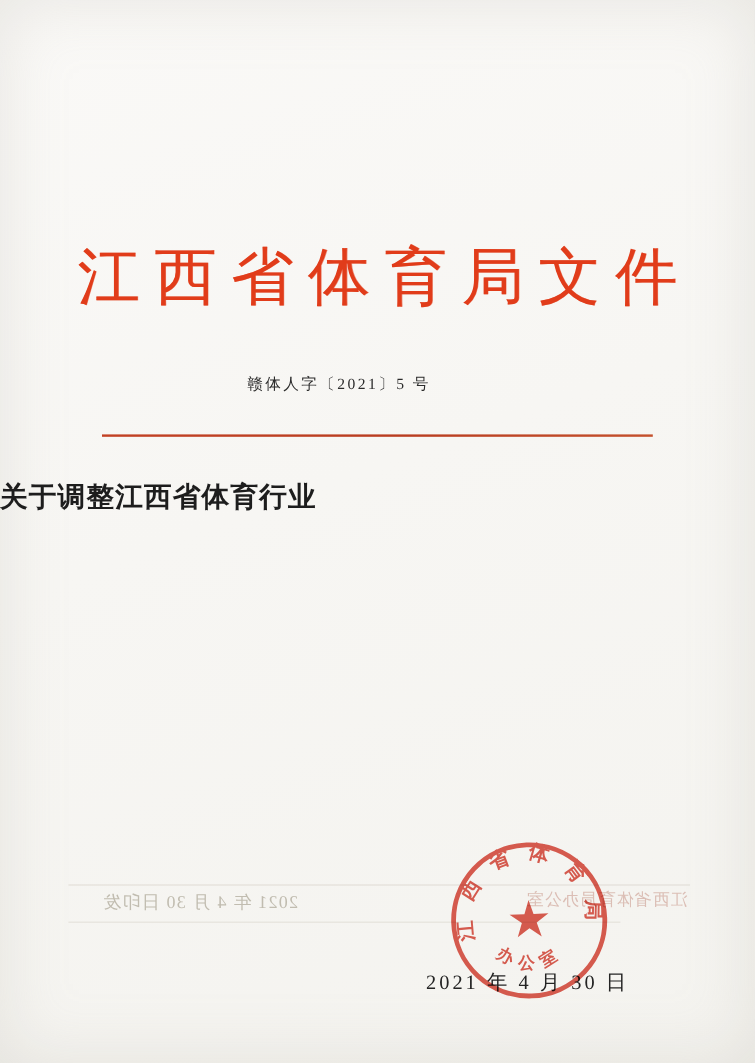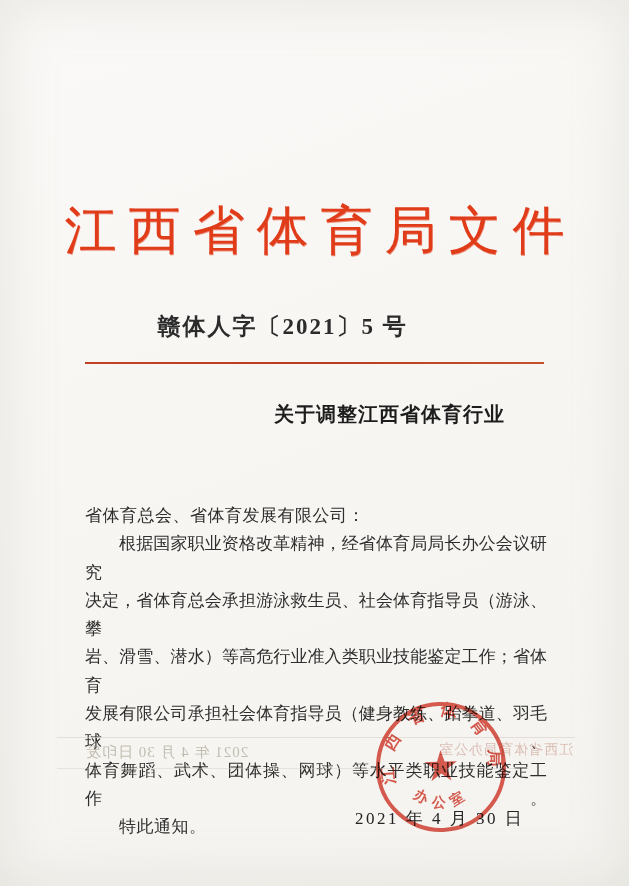--- a/index.html
+++ b/index.html
@@ -19,31 +19,31 @@
     text-align:center;
     font-size:52px;font-weight:normal;
     color:#e13c1a;
     letter-spacing:12px;text-indent:12px;
     text-shadow:0.5px 0.5px 0 rgba(225,60,26,0.55);
     white-space:nowrap;
   }
   
   .doc-number{
     position:absolute;top:311px;left:0;width:565px;
-    text-align:center;font-size:23px;color:#2b2b2b;letter-spacing:2px;font-weight:bold;
+    text-align:center;font-size:13px;color:#2b2b2b;letter-spacing:2px;
   }
   
   .red-rule{
     position:absolute;top:362px;left:85px;width:459px;height:2px;
     background:linear-gradient(90deg,#c24124,#b93d20 55%,#c4502c);
   }
   
   .notice-title{
     position:absolute;top:398px;left:0;width:505px;
-    text-align:right;font-size:20px;font-weight:bold;color:#1d1d1d;
+    text-align:left;font-size:23px;font-weight:bold;color:#1d1d1d;
     line-height:33px;letter-spacing:1px;
   }
   
   .body-block{
     position:absolute;top:502px;left:85px;width:462px;
     font-size:17px;color:#2e2e2e;line-height:28.3px;
     letter-spacing:0.5px;
   }
   .line{white-space:nowrap;}
   .line.fill{white-space:normal;text-align:justify;text-align-last:justify;letter-spacing:0;}
@@ -84,29 +84,20 @@
   <div class="header-title">江西省体育局文件</div>
 
   <div class="doc-number">赣体人字〔2021〕5 号</div>
 
   <div class="red-rule"></div>
 
   <div class="notice-title">
     <div>关于调整江西省体育行业</div>
   </div>
 
-  <div class="body-block">
-    <div class="line">省体育总会、省体育发展有限公司：</div>
-    <div class="line fill indent">根据国家职业资格改革精神，经省体育局局长办公会议研究</div>
-    <div class="line fill">决定，省体育总会承担游泳救生员、社会体育指导员（游泳、攀</div>
-    <div class="line fill">岩、滑雪、潜水）等高危行业准入类职业技能鉴定工作；省体育</div>
-    <div class="line fill">发展有限公司承担社会体育指导员（健身教练、跆拳道、羽毛球、</div>
-    <div class="line fill">体育舞蹈、武术、团体操、网球）等水平类职业技能鉴定工作。</div>
-    <div class="line indent">特此通知。</div>
-  </div>
 
   <div class="ghost-line gl-1"></div>
   <div class="ghost-line gl-2"></div>
   <div class="ghost-text ghost-left">2021 年 4 月 30 日印发</div>
   <div class="ghost-text ghost-right">江西省体育局办公室</div>
 
   <div class="issue-date">2021 年 4 月 30 日</div>
 
   <svg class="seal" viewBox="0 0 140 140">
     <defs>

